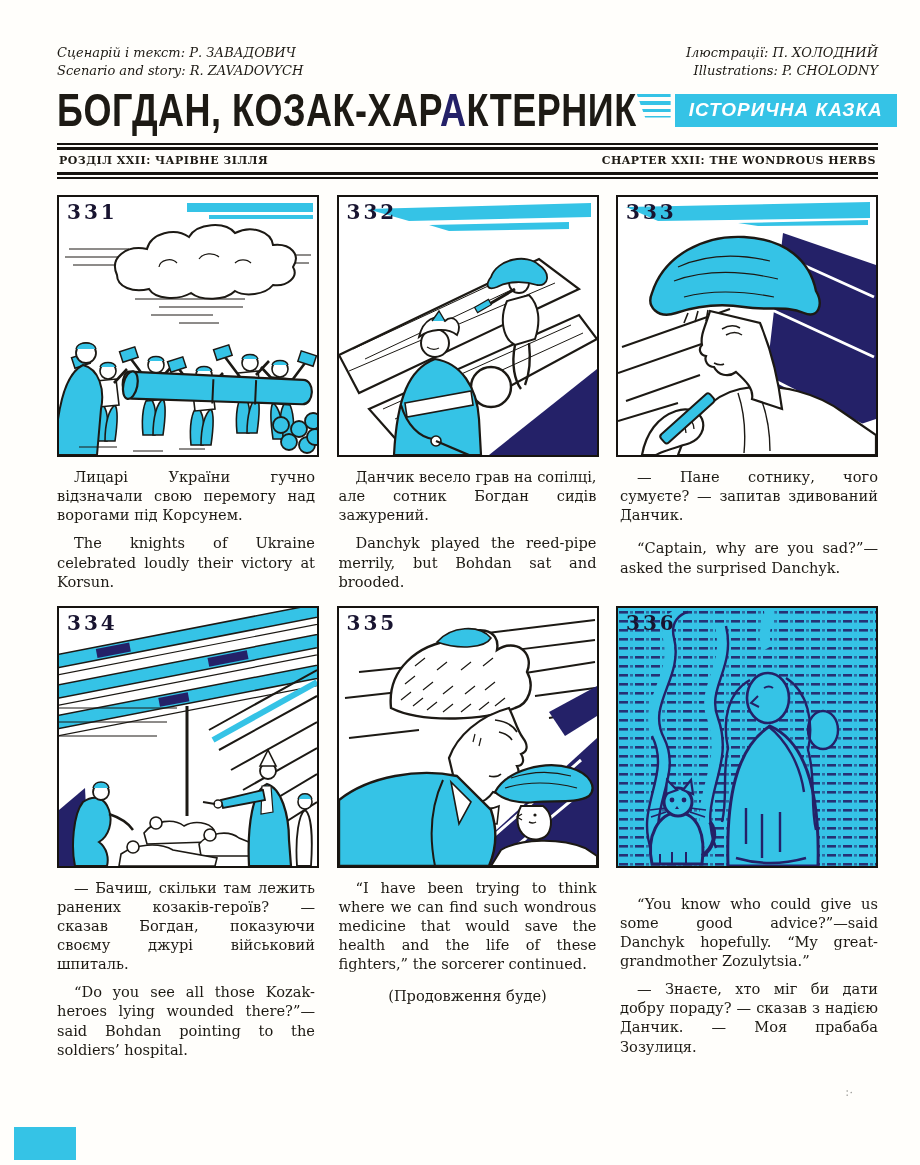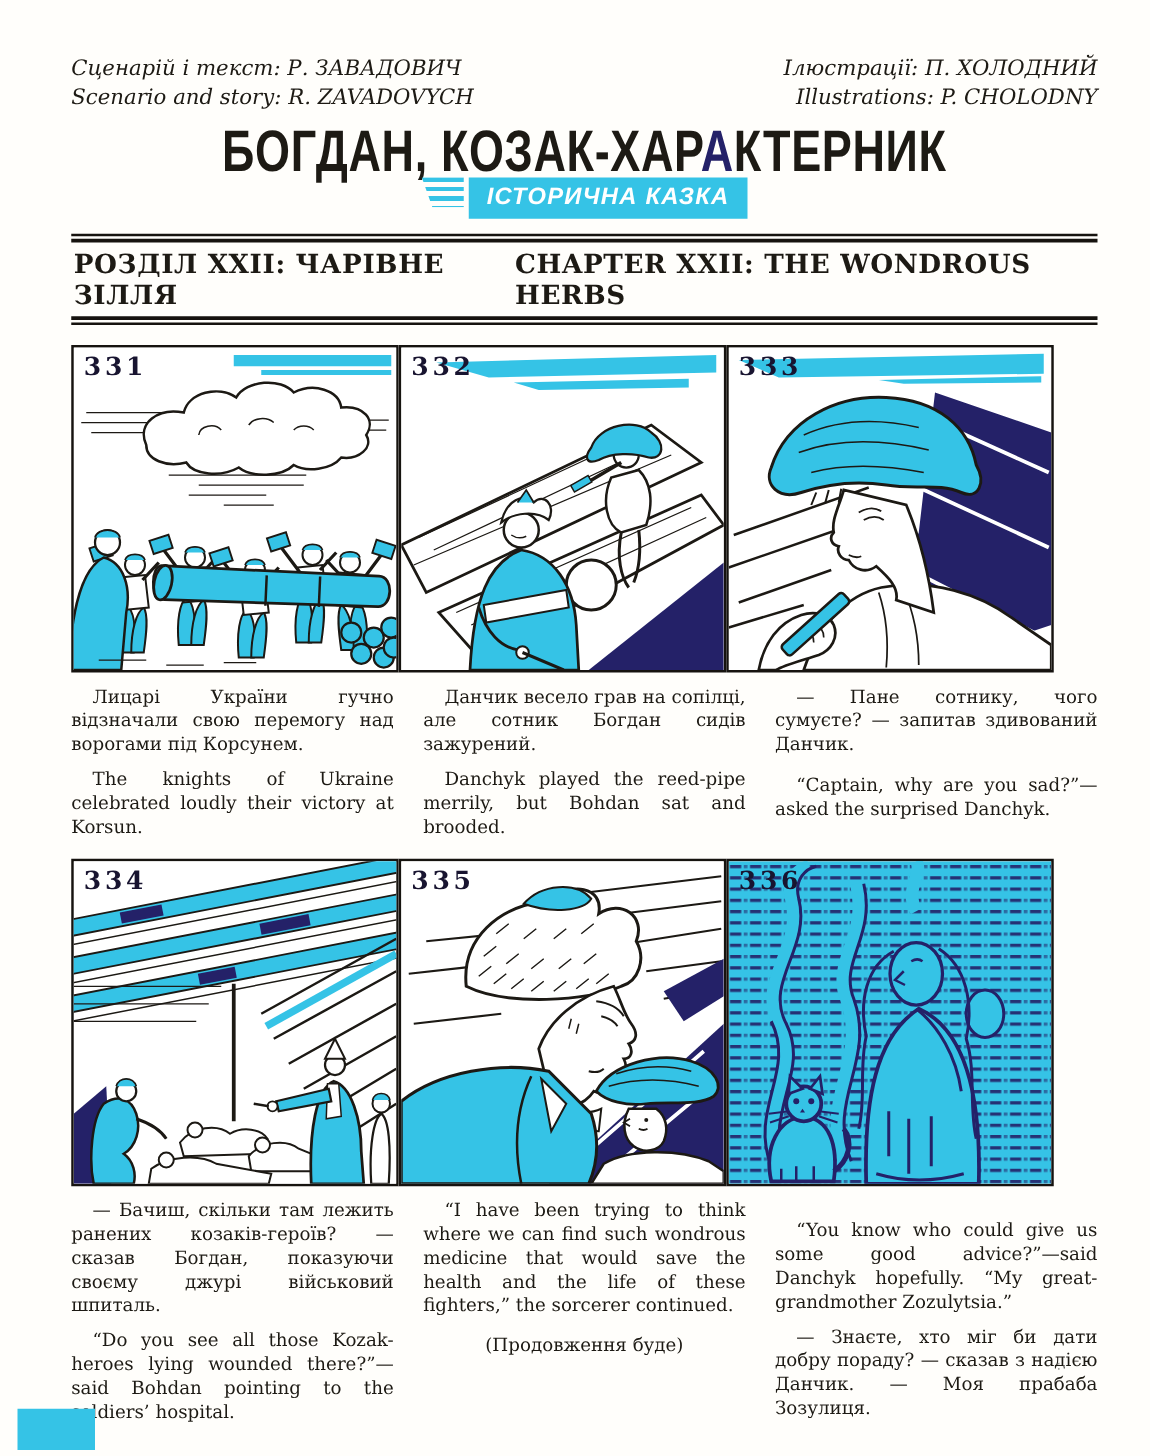--- a/index.html
+++ b/index.html
@@ -1,44 +1,44 @@
 <!DOCTYPE html>
 <html><head>
 <meta charset="utf-8">
 <style>
   html,body{margin:0;padding:0;background:#e8e8e8;}
   .page{position:relative;width:920px;height:1165px;background:#fffefb;color:#1d1a14;
         font-family:"DejaVu Serif",serif;overflow:hidden;margin:0 auto;}
   .inner{padding:44px 42px 0 57px;}
   
-  .credits{display:flex;justify-content:space-between;font-style:italic;font-size:17px;line-height:1.35;}
+  .credits{display:flex;justify-content:space-between;font-style:italic;font-size:13px;line-height:1.35;}
   .credits .r{text-align:right;}
   
   .title-block{margin-top:10px;}
   .t-row{display:flex;align-items:center;}
-  .t-row1{justify-content:space-between;flex-direction:column;}
+  .t-row1{justify-content:space-between;}
   .t-row2{justify-content:flex-start;margin-top:4px;}
   .big-title{font-family:"Liberation Sans",sans-serif;font-weight:700;white-space:nowrap;
              transform:scale(1,1.3);transform-origin:left center;letter-spacing:.5px;}
   .ua-title{font-size:36px;}
   .en-title{font-size:40px;margin-left:14px;}
   .badge{background:#35c3e6;color:#fff;font-family:"Liberation Sans",sans-serif;
          font-weight:700;font-style:italic;padding:5px 14px 6px;font-size:19px;white-space:nowrap;
          letter-spacing:1px;}
   .streaks{width:34px;height:24px;background:repeating-linear-gradient(180deg,#35c3e6 0 3.5px,transparent 3.5px 7.5px);}
   .streaks.left{margin-right:4px;clip-path:polygon(0 0,100% 0,100% 100%,25% 100%);}
   .streaks.right{margin-left:4px;clip-path:polygon(0 0,75% 0,100% 100%,0 100%);}
   
   .chapter{margin-top:12px;}
   .rule-a{height:2px;background:#16130f;}
   .rule-b{height:3px;background:#16130f;margin-top:2px;}
-  .chapter-text{display:flex;font-size:21px;letter-spacing:.5px;
+  .chapter-text{display:flex;justify-content:space-between;font-size:11px;letter-spacing:.5px;
                 padding:4px 2px 3px;font-weight:700;font-family:"DejaVu Serif",serif;}
   
-  .prow{display:flex;margin-top:16px;}
+  .prow{display:flex;justify-content:space-between;margin-top:16px;}
   .panel{position:relative;width:258px;height:258px;border:2.5px solid #16130f;background:#fff;box-sizing:content-box;}
   .panel svg{display:block;width:258px;height:258px;}
   .pnum{position:absolute;top:3px;left:8px;font:700 20px "DejaVu Serif",serif;letter-spacing:3px;color:#181430;}
   
   .crow{display:flex;justify-content:space-between;margin-top:10px;align-items:flex-start;}
   .ccell{width:258px;}
   .ccell p{margin:0 0 9px;text-indent:17px;font-size:14.6px;line-height:1.31;text-align:justify;}
   .continued{text-align:center;margin-top:12px;font-size:14.6px;line-height:1.45;}
   .artifact{position:absolute;right:66px;top:1088px;color:#9a9a96;font-size:11px;line-height:1.1;letter-spacing:1px;}
   .corner-mark{position:absolute;left:14px;top:1127px;width:62px;height:33px;background:#35c3e6;}

